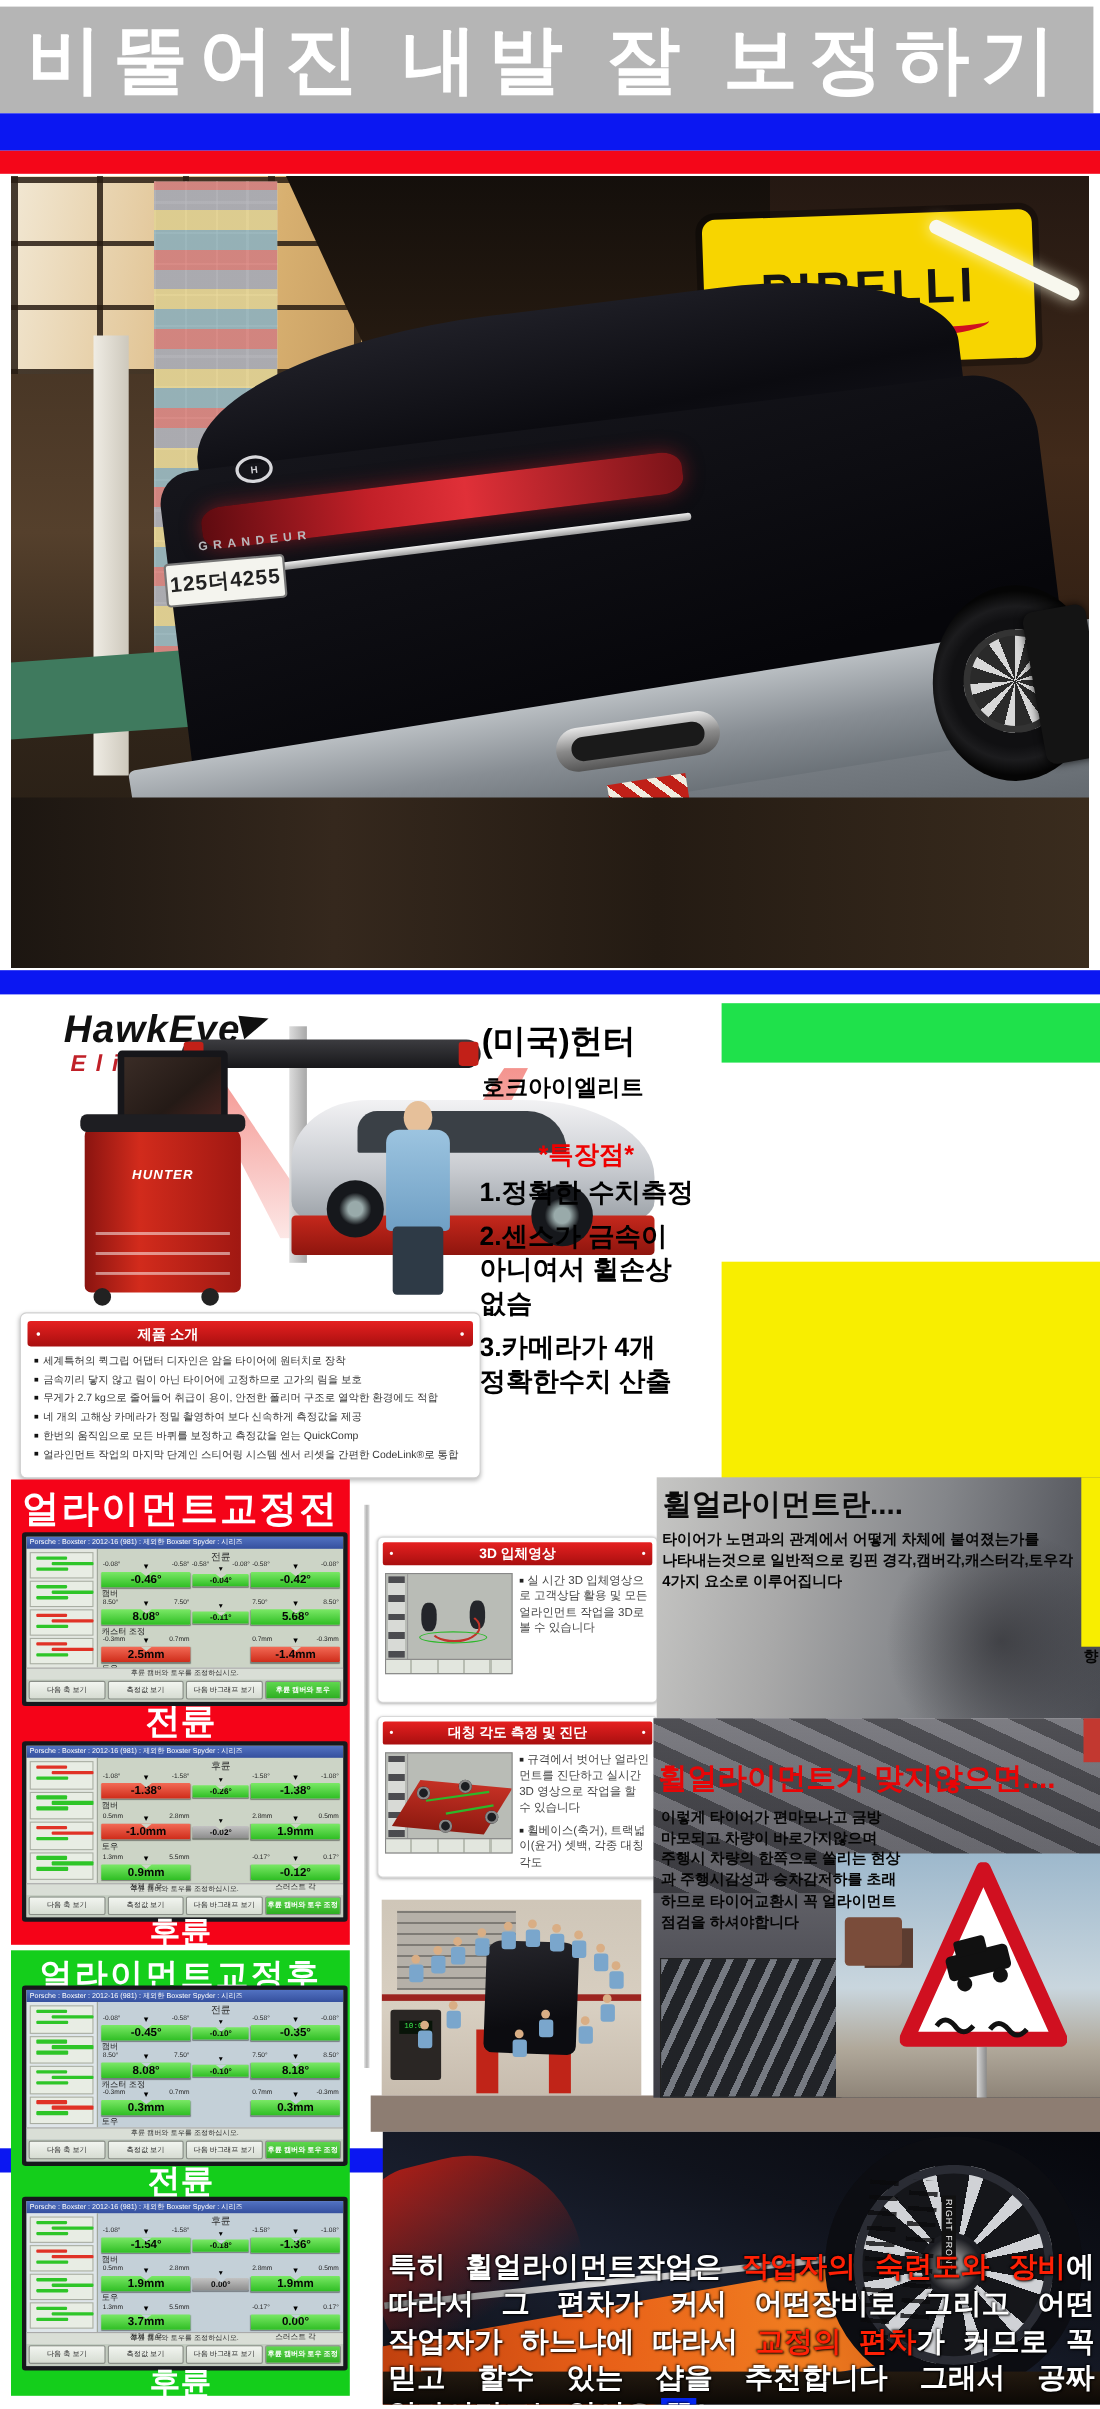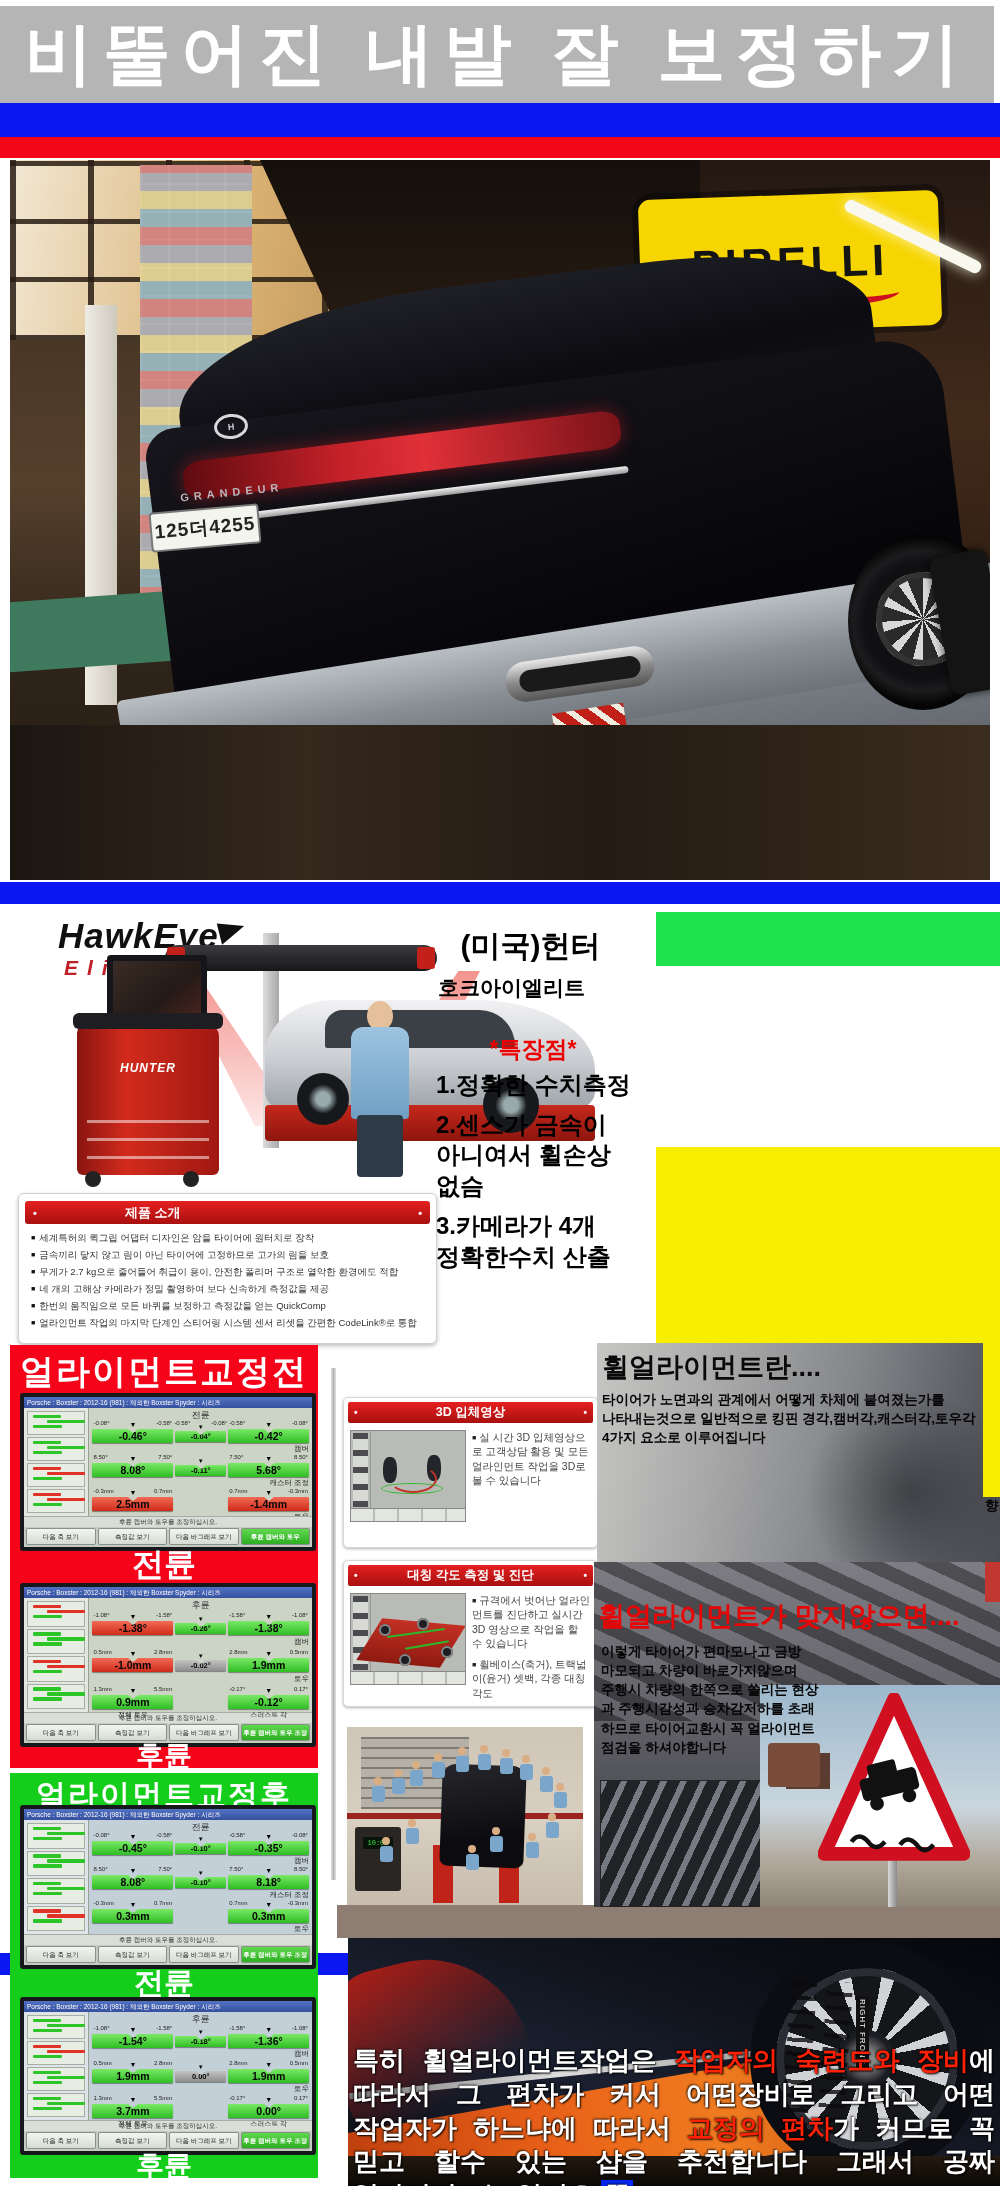--- a/index.html
+++ b/index.html
@@ -64,21 +64,21 @@
   .eq-beamL{position:absolute;left:160px;top:66px;width:125px;height:155px;background:linear-gradient(rgba(235,60,50,.55),rgba(235,60,50,.12));clip-path:polygon(0 0,16% 0,100% 100%,64% 100%);}
   .eq-beamR{position:absolute;left:330px;top:66px;width:135px;height:170px;background:linear-gradient(rgba(235,60,50,.55),rgba(235,60,50,.12));clip-path:polygon(84% 0,100% 0,36% 100%,0 100%);}
   .eq-car{position:absolute;left:250px;top:95px;width:330px;height:112px;background:linear-gradient(180deg,#f2f2f4,#c9ccd1 55%,#9aa0a6);border-radius:70px 120px 30px 30px/55px 70px 20px 20px;}
   .eq-car::before{content:"";position:absolute;left:60px;top:10px;width:190px;height:38px;background:#3a4046;border-radius:30px 60px 4px 4px;}
   .eq-wheel{position:absolute;border-radius:50%;background:radial-gradient(circle,#9aa 18%,#16181c 40%);}
   .eq-lift{position:absolute;left:250px;top:200px;width:330px;height:36px;background:linear-gradient(#c5281c,#8e150e);border-radius:4px;}
   .eq-head{position:absolute;left:352px;top:96px;width:26px;height:30px;border-radius:50%;background:#e6c09a;}
   .eq-body{position:absolute;left:336px;top:122px;width:58px;height:92px;background:linear-gradient(#9cc4e0,#6f9fc4);border-radius:12px 12px 4px 4px;}
   .eq-pants{position:absolute;left:342px;top:210px;width:46px;height:62px;background:#2e3a46;border-radius:4px;}
 
-  .hname1{position:absolute;left:438px;top:926px;width:185px;text-align:center;font-size:30px;font-weight:800;color:#000;}
+  .hname1{position:absolute;left:438px;top:926px;width:185px;text-align:left;font-size:30px;font-weight:800;color:#000;}
   .hname2{position:absolute;left:438px;top:974px;width:185px;font-size:21px;font-weight:800;color:#000;}
   .feat-title{position:absolute;left:438px;top:1034px;width:190px;text-align:center;font-size:23px;font-weight:800;color:#ee0000;}
   .features{position:absolute;left:436px;top:1070px;width:200px;font-size:24px;font-weight:800;color:#000;line-height:1.28;}
   .feat-item{margin-bottom:9px;}
   .block-green{position:absolute;left:656px;top:912px;width:344px;height:54px;background:#1fe14b;}
   .block-yellow{position:absolute;left:656px;top:1147px;width:344px;height:350px;background:#f8ee00;}
   .yellow-sliver{position:absolute;left:983px;top:1343px;width:17px;height:154px;background:#f8ee00;}
 
   .pcard{position:absolute;left:18px;top:1193px;width:417px;height:149px;background:#fff;border:1px solid #d0d0d0;border-radius:6px;box-shadow:0 2px 4px rgba(0,0,0,.25);}
   .pcard-h{position:absolute;left:6px;top:7px;right:6px;height:23px;background:linear-gradient(180deg,#e62020,#a80f0f);border-radius:3px;color:#fff;font-weight:bold;font-size:13px;display:flex;align-items:center;padding-left:100px;}
@@ -115,21 +115,21 @@
   .sl{left:1px;} .sr{right:1px;}
   .arr{position:absolute;top:1px;left:50%;transform:translateX(-50%);font-size:7px;color:#000;z-index:3;line-height:1;}
   .bar{position:relative;margin-top:9px;height:14px;display:flex;align-items:center;justify-content:center;font-size:10.5px;font-weight:bold;color:#050505;border-radius:1px;box-shadow:0 1px 1px rgba(0,0,0,.4);}
   .bar::after{content:"";position:absolute;left:50%;top:0;transform:translateX(-50%);border-left:5px solid transparent;border-right:5px solid transparent;border-top:4px solid var(--sbg);}
   .bar.g{background:linear-gradient(#7ae866,#2fbe24);}
   .bar.r{background:linear-gradient(#f26a55,#cf2c1a);}
   .bar.y{background:linear-gradient(#c2c2c2,#8e8e8e);}
   .mid .bar{margin-top:11px;height:11px;font-size:7.5px;}
   .mid .arr{top:4px;font-size:6px;}
   .ccap{position:absolute;left:0;right:0;top:24px;text-align:center;font-size:7px;color:#222;}
-  .mcap{text-align:right;font-size:7.5px;color:#222;margin-top:-1px;}
+  .mcap{text-align:left;font-size:7.5px;color:#222;margin-top:-1px;}
   .scr-hint{height:10px;min-height:10px;background:#d9ded6;font-size:6.5px;text-align:center;color:#333;border-top:1px solid #aaa;line-height:10px;}
   .scr-btnrow{display:flex;gap:2px;padding:1px 2px 2px;height:17px;background:#c3ccc0;}
   .scr-btn{flex:1;background:linear-gradient(#f2f5f0,#d6dcd2);border:1px solid #8a8f88;font-size:6.5px;display:flex;align-items:center;justify-content:center;text-align:center;color:#222;border-radius:2px;line-height:1.1;}
   .scr-btn.green{background:linear-gradient(#5fd84e,#2eae22);color:#fff;font-weight:bold;}
 
   
   .card{position:absolute;background:#fff;border:1px solid #d8d8d8;border-radius:5px;box-shadow:0 1px 3px rgba(0,0,0,.3);padding:4px;}
   .card-h{height:21px;background:linear-gradient(180deg,#e62020,#a80f0f);border-radius:2px;color:#fff;font-weight:bold;font-size:12.5px;display:flex;align-items:center;justify-content:center;position:relative;}
   .card-h::before{content:"•";position:absolute;left:6px;font-size:10px;}
   .card-h::after{content:"•";position:absolute;right:6px;font-size:10px;}

